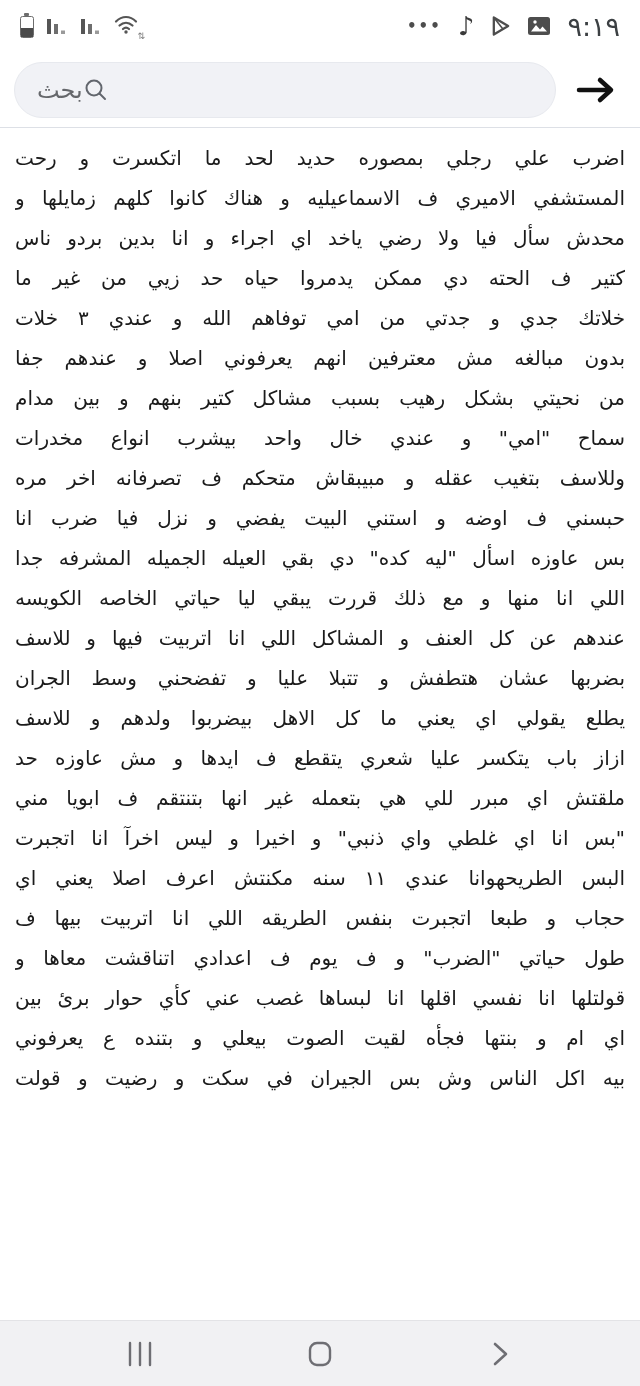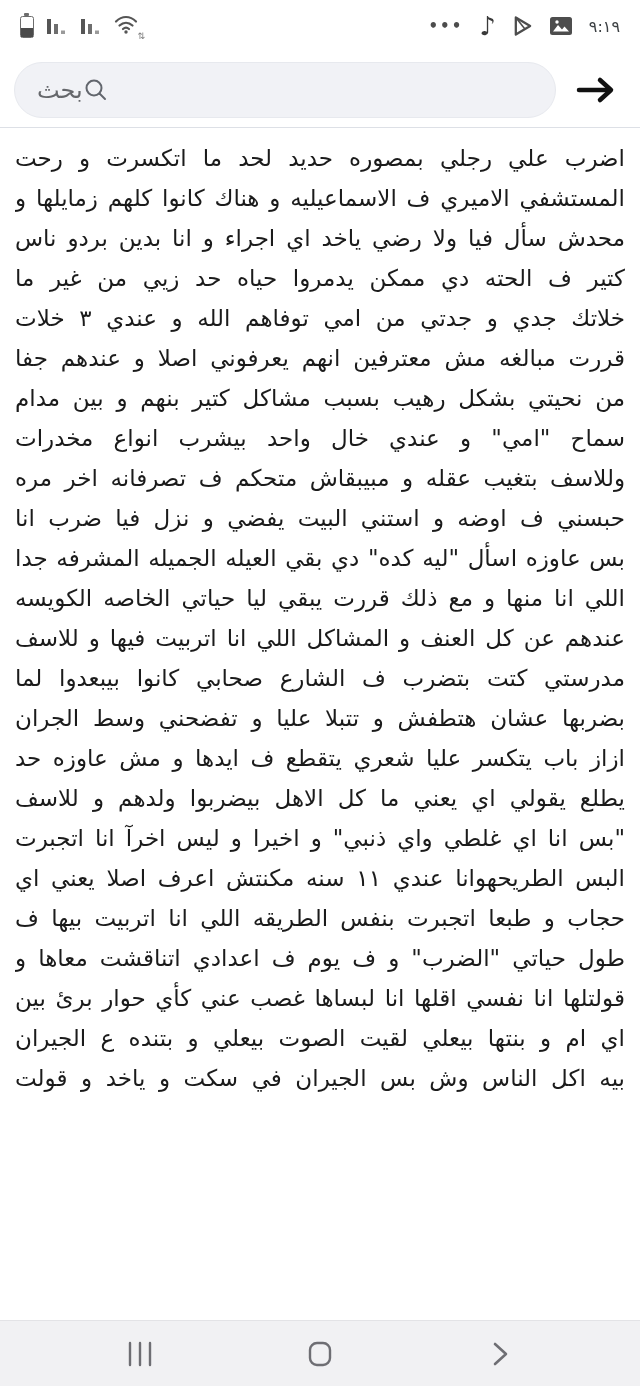--- a/index.html
+++ b/index.html
@@ -7,21 +7,21 @@
     font-family:"DejaVu Sans", sans-serif; }
   .screen { position:relative; width:640px; height:1386px; background:#fff; }
 
   
   .statusbar { height:52px; display:flex; align-items:center;
     justify-content:space-between; padding:0 20px; background:#fff; }
   .sb-group { display:flex; align-items:center; gap:12px; }
   .sb-right { gap:16px; }
   .sb-dots { color:#4d4d4d; font-size:15px; letter-spacing:2px; font-weight:bold; }
   .tiktok { color:#3a3a3a; font-size:26px; line-height:1; }
-  .sb-time { color:#3c4043; font-size:16px; }
+  .sb-time { color:#3c4043; font-size:27px; }
   .batt { position:relative; width:14px; height:22px; border:1.6px solid #6d6d6d;
     border-radius:2.5px; margin-top:2px; }
   .batt::before { content:""; position:absolute; top:-4px; left:3px; width:5px;
     height:2.5px; background:#6d6d6d; border-radius:1px; }
   .batt-fill { position:absolute; bottom:0; left:0; right:0; height:46%;
     background:#4a4a4a; }
   .wifi-wrap { position:relative; }
   .wifi-sub { position:absolute; right:-7px; bottom:-3px; font-size:9px;
     color:#7b7b7b; }
 
@@ -32,21 +32,21 @@
     border:1px solid #e7e9ee; border-radius:28px; display:flex;
     align-items:center; justify-content:flex-end; direction:rtl; 
     padding:14px 22px; }
   .search-placeholder { color:#65676b; font-size:24px; }
   .back-arrow { margin-left:10px; flex:1; display:flex; justify-content:center;
     align-items:center; }
 
   
   .content { direction:rtl; padding:10px 15px 0 15px; height:1192px;
     overflow:hidden; background:#fff; }
-  .t-line { font-size:23px; line-height:40px; height:40px; color:#1b1b1b;
+  .t-line { font-size:20px; line-height:40px; height:40px; color:#1b1b1b;
     text-align:justify; text-align-last:justify; white-space:nowrap;
     overflow:hidden; }
 
   
   .navbar { position:absolute; left:0; bottom:0; width:640px; height:66px;
     background:#f1f1f3; border-top:1px solid #e3e3e6; display:flex;
     align-items:center; justify-content:space-between; padding:0 122px; }
   .nav-btn { width:36px; height:30px; display:flex; align-items:center;
     justify-content:center; }
 </style>
@@ -111,39 +111,39 @@
       </svg>
     </div>
   </div>
 
   <div class="content">
     <div class="t-line">اضرب علي رجلي بمصوره حديد لحد ما اتكسرت و رحت</div>
     <div class="t-line">المستشفي الاميري ف الاسماعيليه و هناك كانوا كلهم زمايلها و</div>
     <div class="t-line">محدش سأل فيا ولا رضي ياخد اي اجراء و انا بدين بردو ناس</div>
     <div class="t-line">كتير ف الحته دي ممكن يدمروا حياه حد زيي من غير ما</div>
     <div class="t-line">خلاتك جدي و جدتي من امي توفاهم الله و عندي ٣ خلات</div>
-    <div class="t-line">قررت مبالغه مش معترفين انهم يعرفوني اصلا و عندهم جفا</div>
+    <div class="t-line">بدون مبالغه مش معترفين انهم يعرفوني اصلا و عندهم جفا</div>
     <div class="t-line">من نحيتي بشكل رهيب بسبب مشاكل كتير بنهم و بين مدام</div>
     <div class="t-line">سماح "امي" و عندي خال واحد بيشرب انواع مخدرات</div>
     <div class="t-line">وللاسف بتغيب عقله و مبيبقاش متحكم ف تصرفانه اخر مره</div>
     <div class="t-line">حبسني ف اوضه و استني البيت يفضي و نزل فيا ضرب انا</div>
     <div class="t-line">بس عاوزه اسأل "ليه كده" دي بقي العيله الجميله المشرفه جدا</div>
     <div class="t-line">اللي انا منها و مع ذلك قررت يبقي ليا حياتي الخاصه الكويسه</div>
     <div class="t-line">عندهم عن كل العنف و المشاكل اللي انا اتربيت فيها و للاسف</div>
-    <div class="t-line">مدرستي كتت بتضرب ف الشارع صحابي كانوا بيبعدوا لما</div>
     <div class="t-line">بضربها عشان هتطفش و تتبلا عليا و تفضحني وسط الجران</div>
+    <div class="t-line">يطلع يقولي اي يعني ما كل الاهل بيضربوا ولدهم و للاسف</div>
     <div class="t-line">ازاز باب يتكسر عليا شعري يتقطع ف ايدها و مش عاوزه حد</div>
-    <div class="t-line">يطلع يقولي اي يعني ما كل الاهل بيضربوا ولدهم و للاسف</div>
+    <div class="t-line">ملقتش اي مبرر للي هي بتعمله غير انها بتنتقم ف ابويا مني</div>
     <div class="t-line">"بس انا اي غلطي واي ذنبي" و اخيرا و ليس اخرآ انا اتجبرت</div>
     <div class="t-line">البس الطريحهوانا عندي ١١ سنه مكنتش اعرف اصلا يعني اي</div>
     <div class="t-line">حجاب و طبعا اتجبرت بنفس الطريقه اللي انا اتربيت بيها ف</div>
     <div class="t-line">طول حياتي "الضرب" و ف يوم ف اعدادي اتناقشت معاها و</div>
     <div class="t-line">قولتلها انا نفسي اقلها انا لبساها غصب عني كأي حوار برئ بين</div>
-    <div class="t-line">اي ام و بنتها بيعلي لقيت الصوت بيعلي و بتنده ع الجيران</div>
-    <div class="t-line">بيه اكل الناس وش بس الجيران في سكت و ياخد و قولت</div>
+    <div class="t-line">اي ام و بنتها فجأه لقيت الصوت بيعلي و بتنده ع يعرفوني</div>
+    <div class="t-line">بيه اكل الناس وش بس الجيران في سكت و رضيت و قولت</div>
   </div>
 
   <div class="navbar">
     <div class="nav-btn">
       <svg width="32" height="28" viewBox="0 0 32 28">
         <line x1="6" y1="3" x2="6" y2="25" stroke="#6e6e73" stroke-width="2.4" stroke-linecap="round"></line>
         <line x1="16" y1="3" x2="16" y2="25" stroke="#6e6e73" stroke-width="2.4" stroke-linecap="round"></line>
         <line x1="26" y1="3" x2="26" y2="25" stroke="#6e6e73" stroke-width="2.4" stroke-linecap="round"></line>
       </svg>
     </div>

